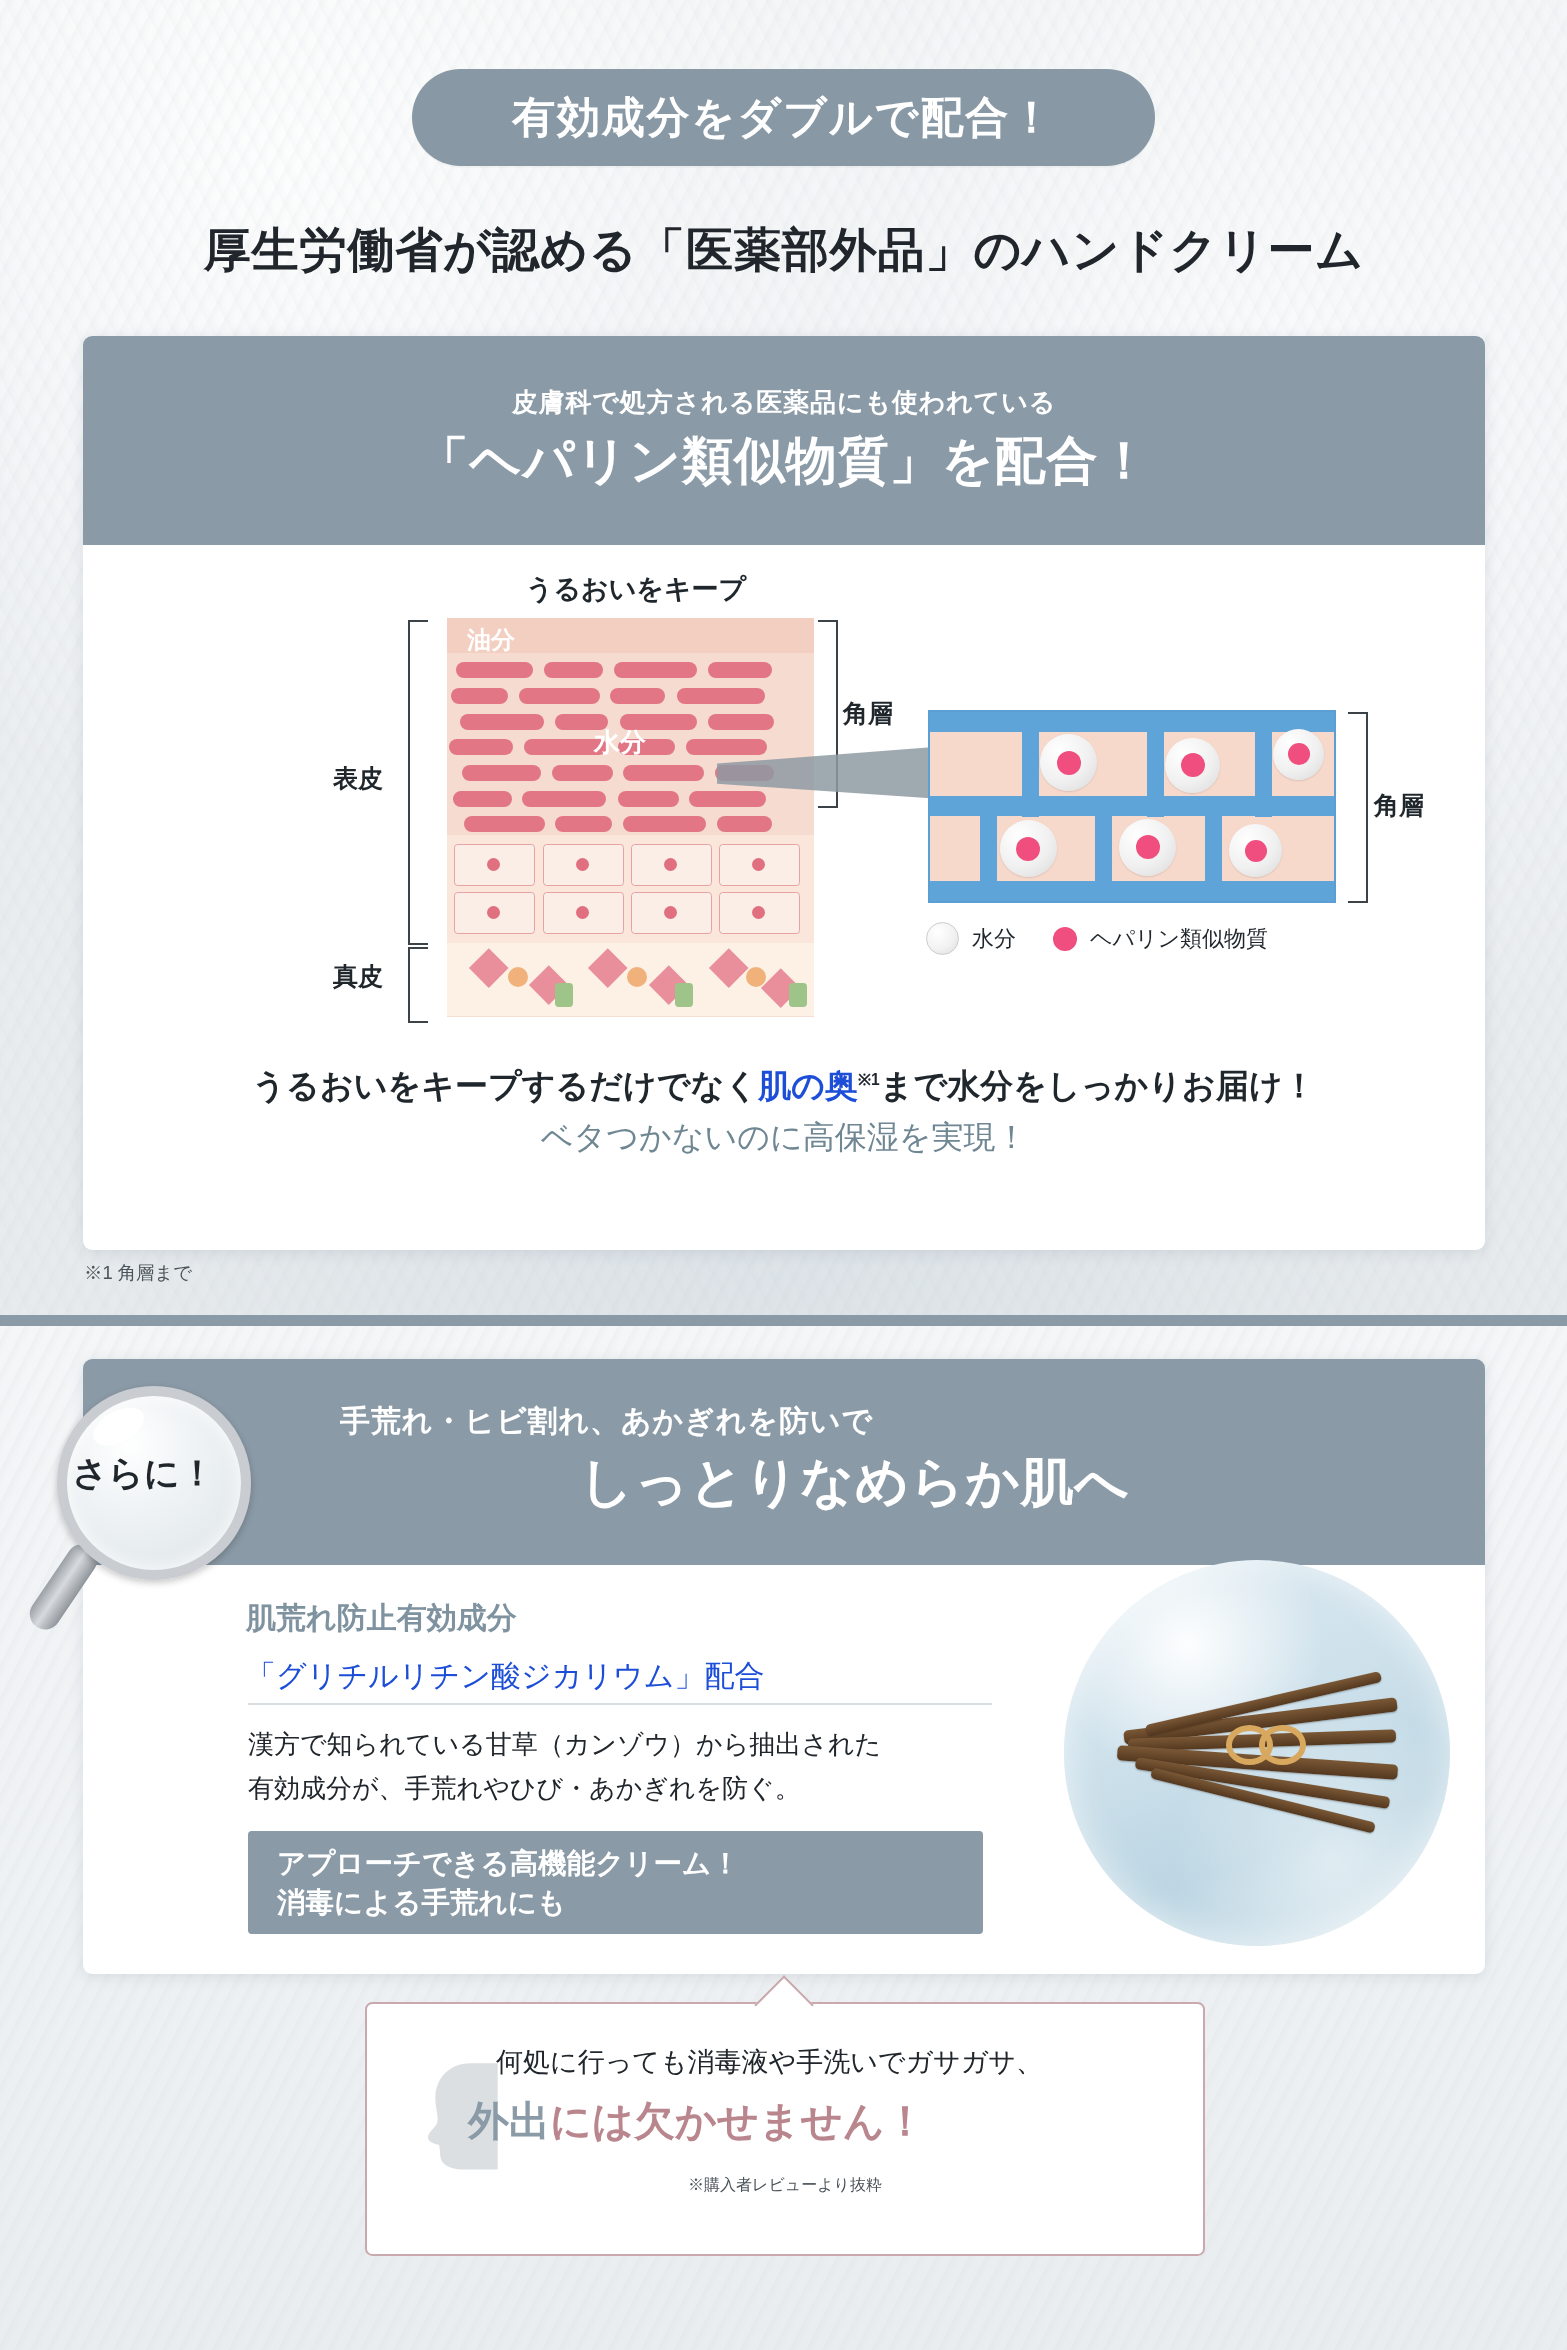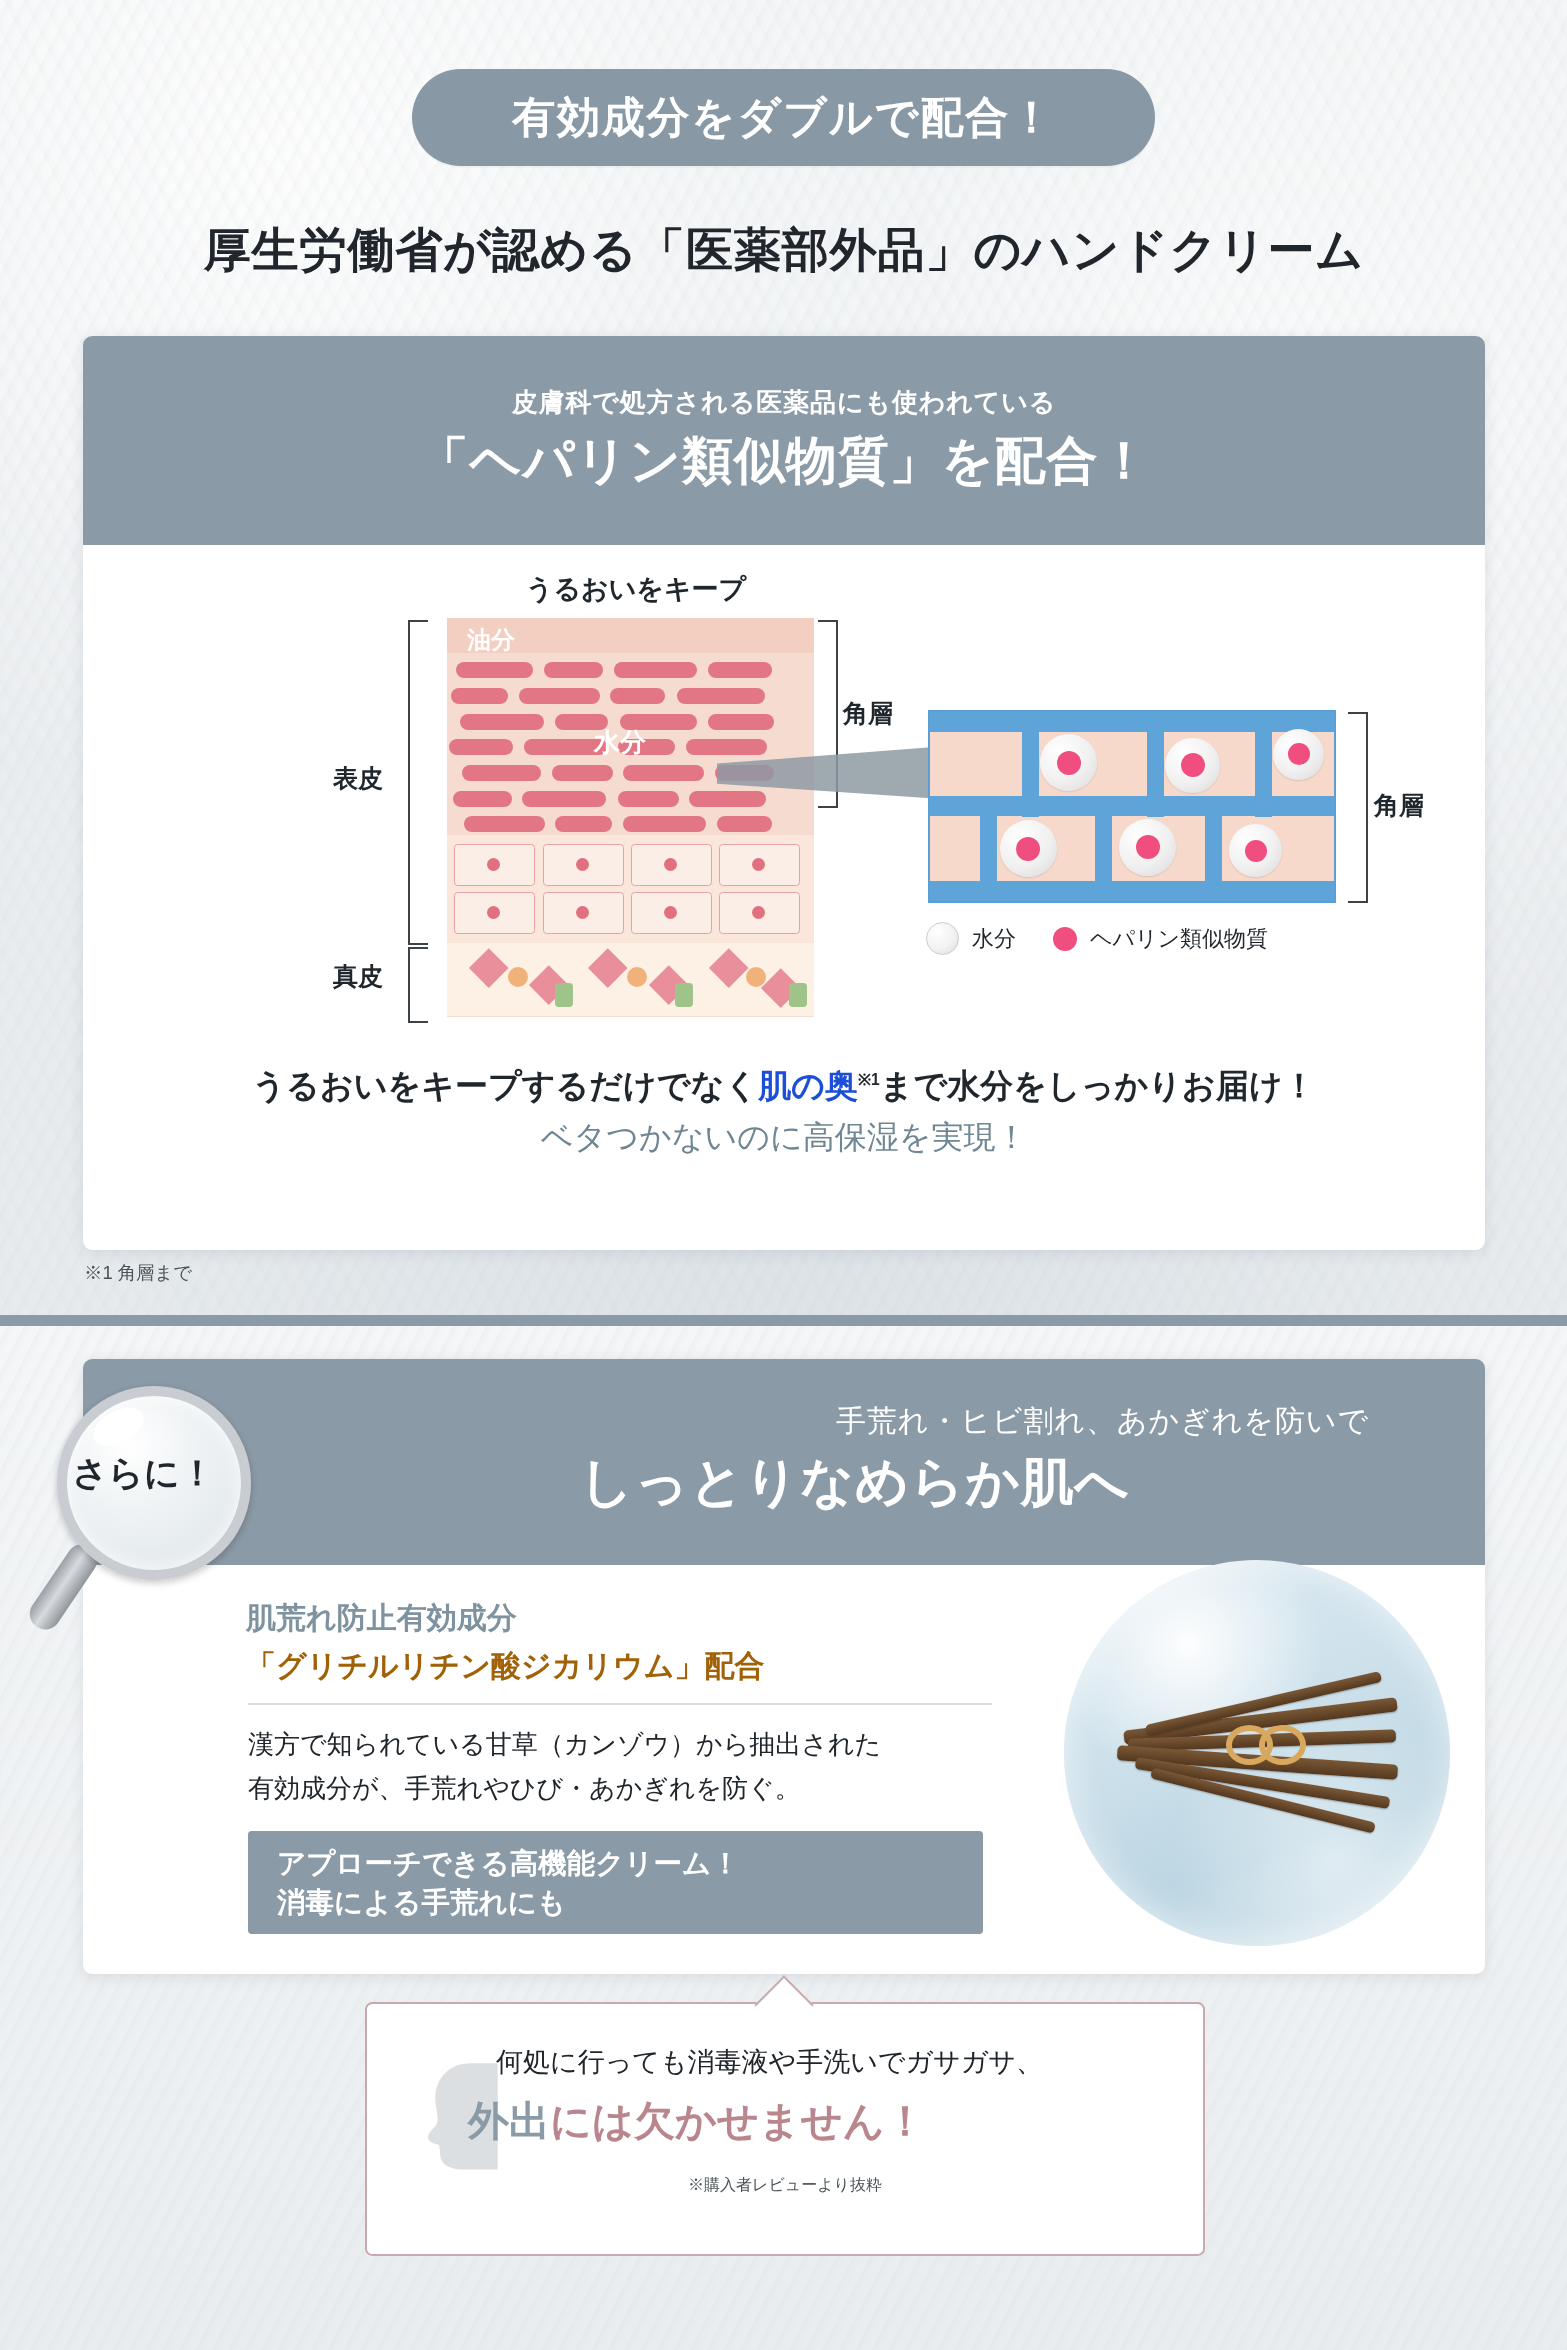--- a/index.html
+++ b/index.html
@@ -123,21 +123,21 @@
   .sec2:after{
     content:"";position:absolute;inset:0;
     background-image:
       repeating-linear-gradient(117deg, rgba(255,255,255,0) 0px, rgba(255,255,255,0) 6.4px, rgba(188,198,206,.10) 7.3px, rgba(255,255,255,0) 14.7px);
   }
   .card2{
     position:absolute;left:83px;top:1359px;width:1402px;height:615px;
     background:#ffffff;border-radius:9.2px;box-shadow:0 2.8px 13px rgba(120,135,148,.18);z-index:3;overflow:hidden;
   }
   .card2-head{position:absolute;left:0;top:0;width:100%;height:206px;background:#8a9aa6;}
-  .c2l1{position:absolute;left:257px;top:42px;width:1029px;text-align:right;color:#fff;font-size:30px;font-weight:normal;letter-spacing:0.9px;}
+  .c2l1{position:absolute;left:257px;top:42px;width:1029px;text-align:left;color:#fff;font-size:30px;font-weight:bold;letter-spacing:0.9px;}
   .c2l2{position:absolute;left:257px;top:88px;width:1029px;text-align:center;color:#fff;font-size:53px;font-weight:bold;letter-spacing:0.9px;}
 
   .loupe{position:absolute;left:16.5px;top:1377px;width:239px;height:239px;z-index:6;}
   .loupe .glass{
     position:absolute;left:40px;top:9.2px;width:174px;height:174px;border-radius:50%;
     background:radial-gradient(circle at 36% 28%, #ffffff 0%, #eef2f4 42%, #dde4e8 100%);
     border:10px solid #c9ccd0;
     box-shadow:0 2.8px 7.3px rgba(0,0,0,.22), inset 0 0 16.5px rgba(255,255,255,.9);
   }
   .loupe .glass:after{
@@ -148,21 +148,21 @@
     position:absolute;left:31px;top:162px;width:31px;height:96px;border-radius:15.6px;
     background:linear-gradient(90deg,#9aa0a6,#d7dade 45%,#8f959b);transform:rotate(34deg);
   }
   .loupe .txt{
     position:absolute;left:40px;top:9.2px;width:174px;height:174px;display:flex;align-items:center;justify-content:center;
     font-size:35px;font-weight:bold;color:#1f262c;
   }
 
   .c2body{position:absolute;left:0;top:206px;width:100%;height:410px;}
   .ing-t1{position:absolute;left:163px;top:33px;font-size:30px;font-weight:bold;color:#7e929f;}
-  .ing-t2{position:absolute;left:163px;top:81px;font-size:30px;font-weight:bold;color:#a16207;}
+  .ing-t2{position:absolute;left:163px;top:91px;font-size:30px;font-weight:normal;color:#1d4ed8;}
   .hr2{position:absolute;left:165px;top:138px;width:744px;height:1.8px;background:#d8dde1;}
   .ing-p1{position:absolute;left:165px;top:162px;font-size:26px;color:#20262b;}
   .ing-p2{position:absolute;left:165px;top:206px;font-size:26px;color:#20262b;}
   .ing-box{
     position:absolute;left:165px;top:266px;width:735px;height:103px;background:#8a9aa6;border-radius:3.7px;
     display:flex;flex-direction:column;justify-content:center;padding-left:29px;box-sizing:border-box;
   }
   .ing-box div{color:#fff;font-size:28.5px;font-weight:bold;line-height:1.35;}
 
   .photo{

